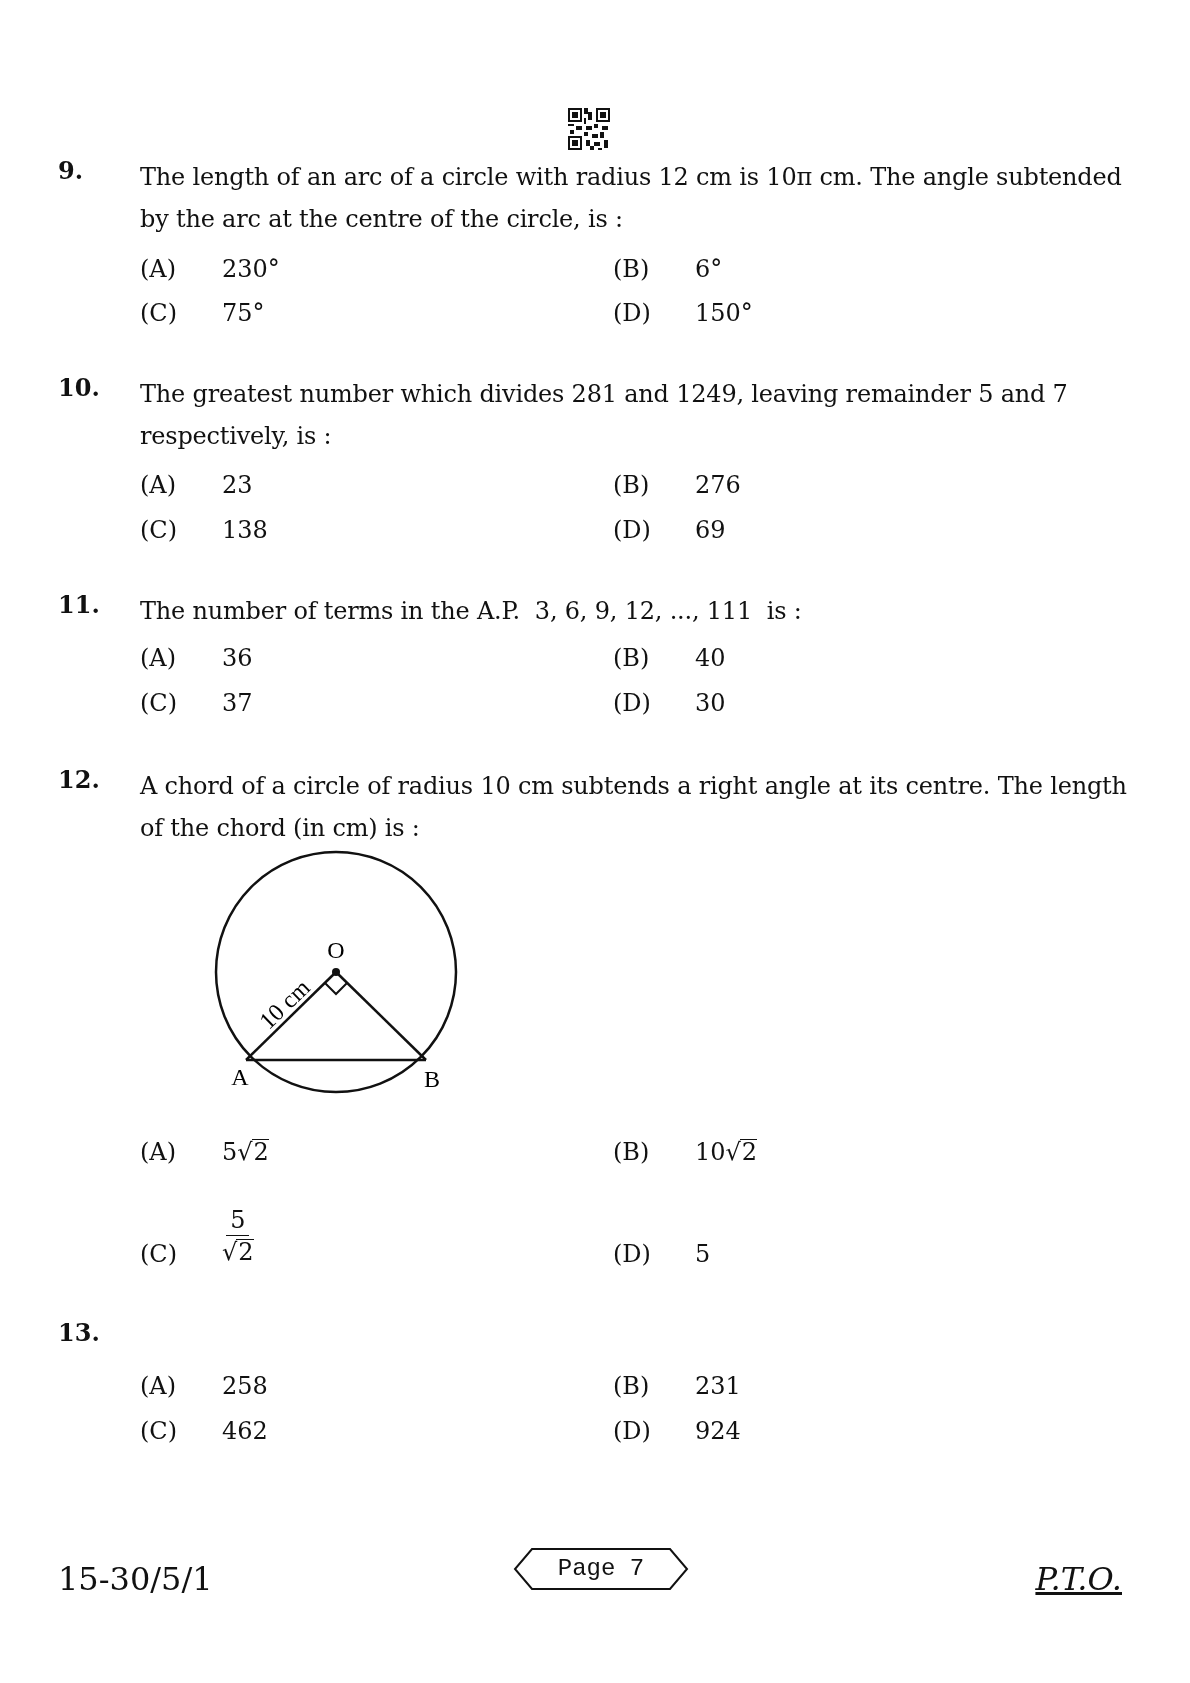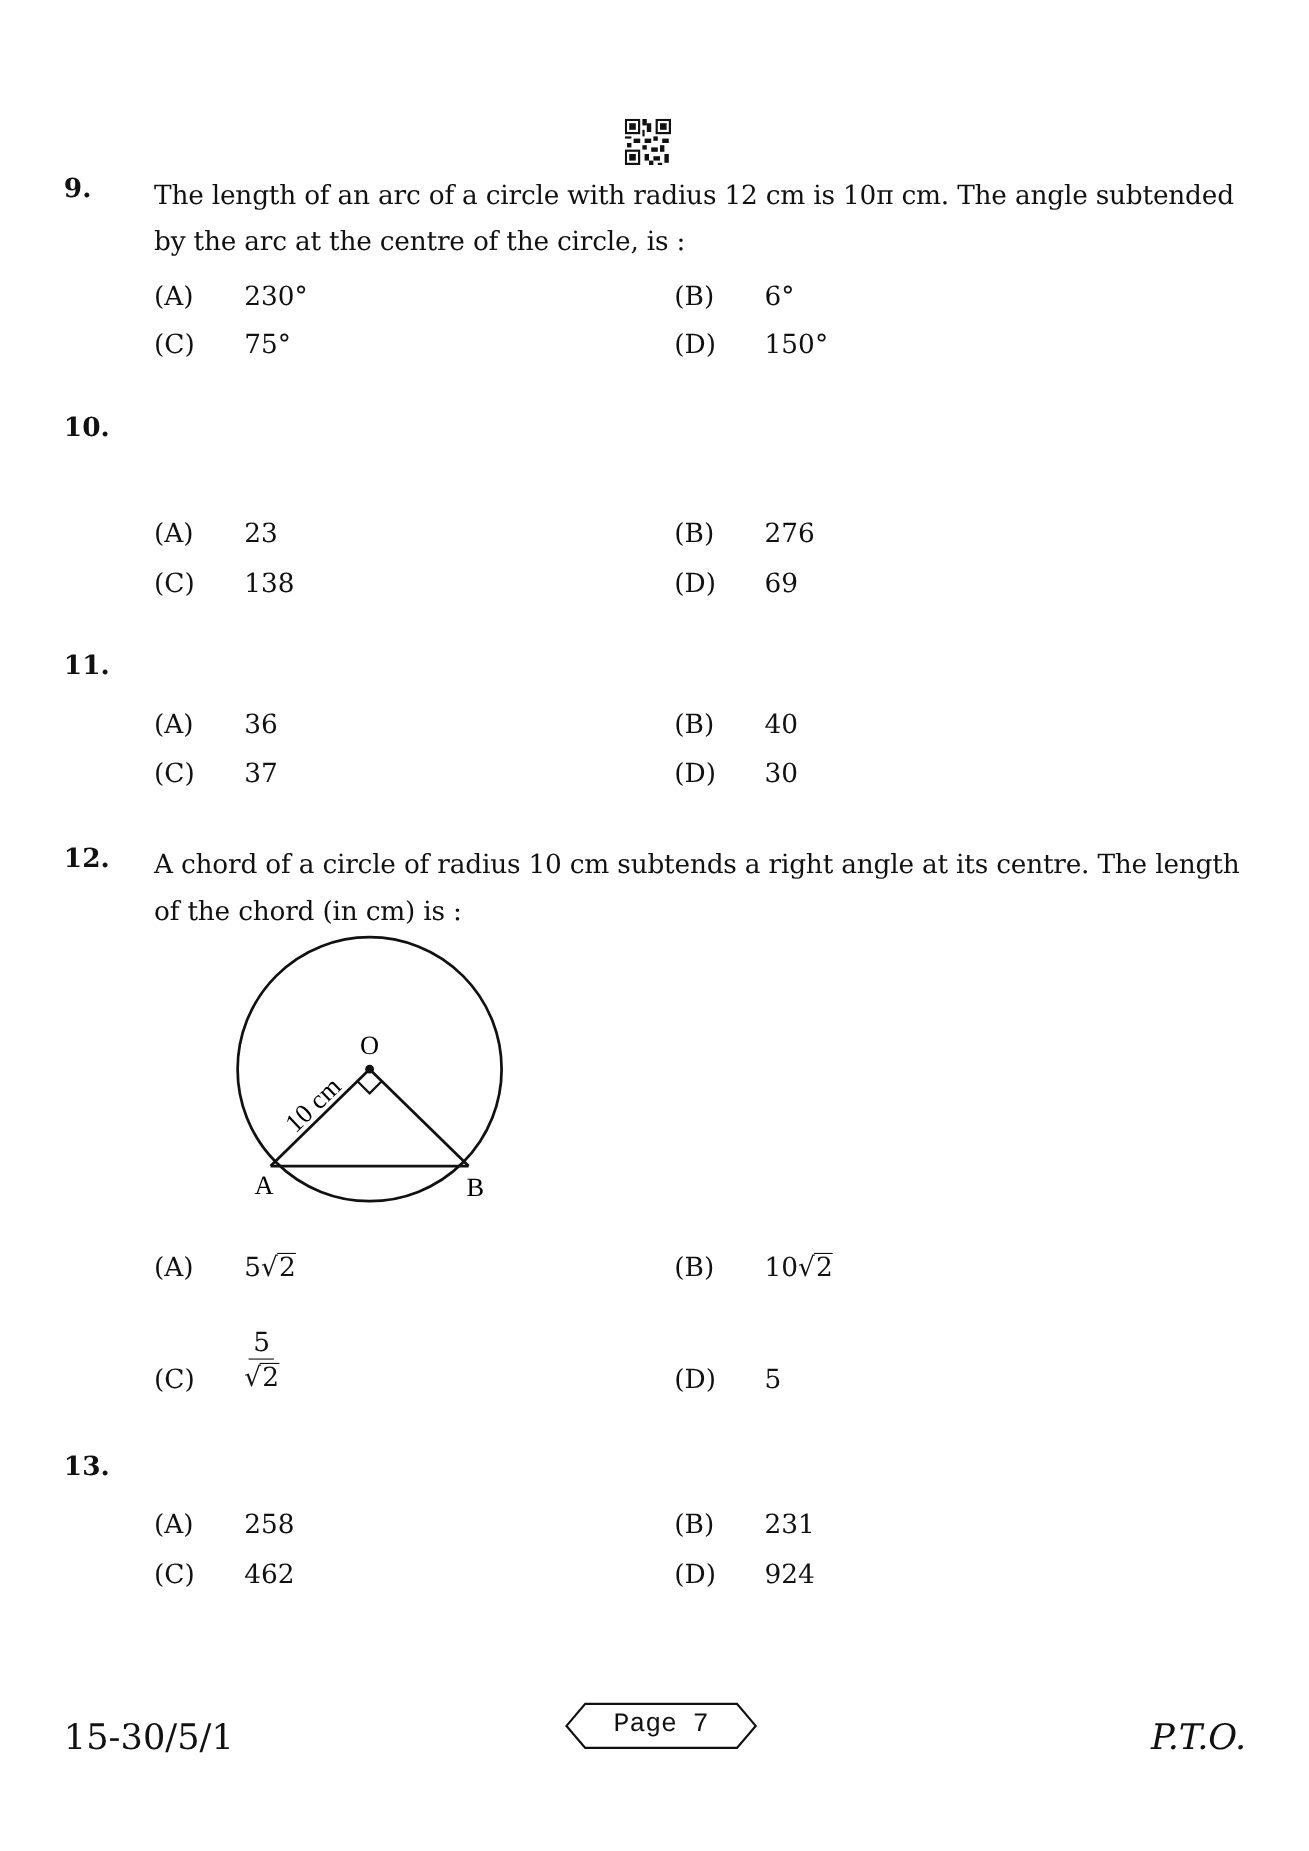--- a/index.html
+++ b/index.html
@@ -70,40 +70,42 @@
       <span class="oval">75°</span>
     </div>
   <div class="opt" style="left:555px;top:143px;">
       <span class="olab">(D)</span>
       <span class="oval">150°</span>
     </div>
 </div>
 
 <div class="q" style="top:373px;height:180px;">
   <span class="qnum">10.</span>
+  <div class="qtext">The greatest number which divides 281 and 1249, leaving remainder 5 and 7 respectively, is :</div>
   <div class="opt" style="left:82px;top:98px;">
       <span class="olab">(A)</span>
       <span class="oval">23</span>
     </div>
   <div class="opt" style="left:555px;top:98px;">
       <span class="olab">(B)</span>
       <span class="oval">276</span>
     </div>
   <div class="opt" style="left:82px;top:143px;">
       <span class="olab">(C)</span>
       <span class="oval">138</span>
     </div>
   <div class="opt" style="left:555px;top:143px;">
       <span class="olab">(D)</span>
       <span class="oval">69</span>
     </div>
 </div>
 
 <div class="q" style="top:590px;height:140px;">
   <span class="qnum">11.</span>
+  <div class="qtext" style="white-space:pre;">The number of terms in the A.P.  3, 6, 9, 12, ..., 111  is :</div>
   <div class="opt" style="left:82px;top:54px;">
       <span class="olab">(A)</span>
       <span class="oval">36</span>
     </div>
   <div class="opt" style="left:555px;top:54px;">
       <span class="olab">(B)</span>
       <span class="oval">40</span>
     </div>
   <div class="opt" style="left:82px;top:99px;">
       <span class="olab">(C)</span>
@@ -175,13 +177,13 @@
     </div>
 </div>
 
 <div class="footer" style="left:58px;">15-30/5/1</div>
 <div style="position:absolute;left:512px;top:1546px;width:178px;height:46px;">
   <svg width="178" height="46" viewBox="0 0 178 46" style="position:absolute;left:0;top:0;">
     <polygon points="20,3 158,3 175,23 158,43 20,43 3,23" fill="#fff" stroke="#111" stroke-width="2"></polygon>
   </svg>
   <span style="position:absolute;left:0;right:0;top:9px;text-align:center;font-size:24px;font-family:Liberation Mono, monospace;">Page 7</span>
 </div>
-<div class="footer" style="right:57px;font-style:italic;">P.T.O.</div>
+<div class="footer" style="right:68px;font-style:italic;text-decoration:underline;">P.T.O.</div>
 
 </body></html>

